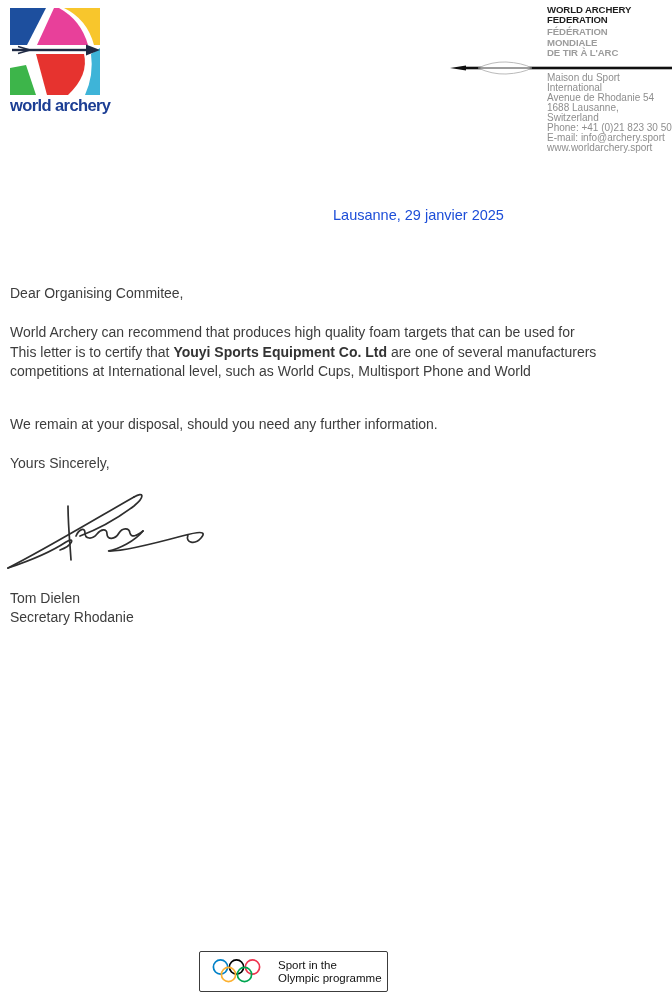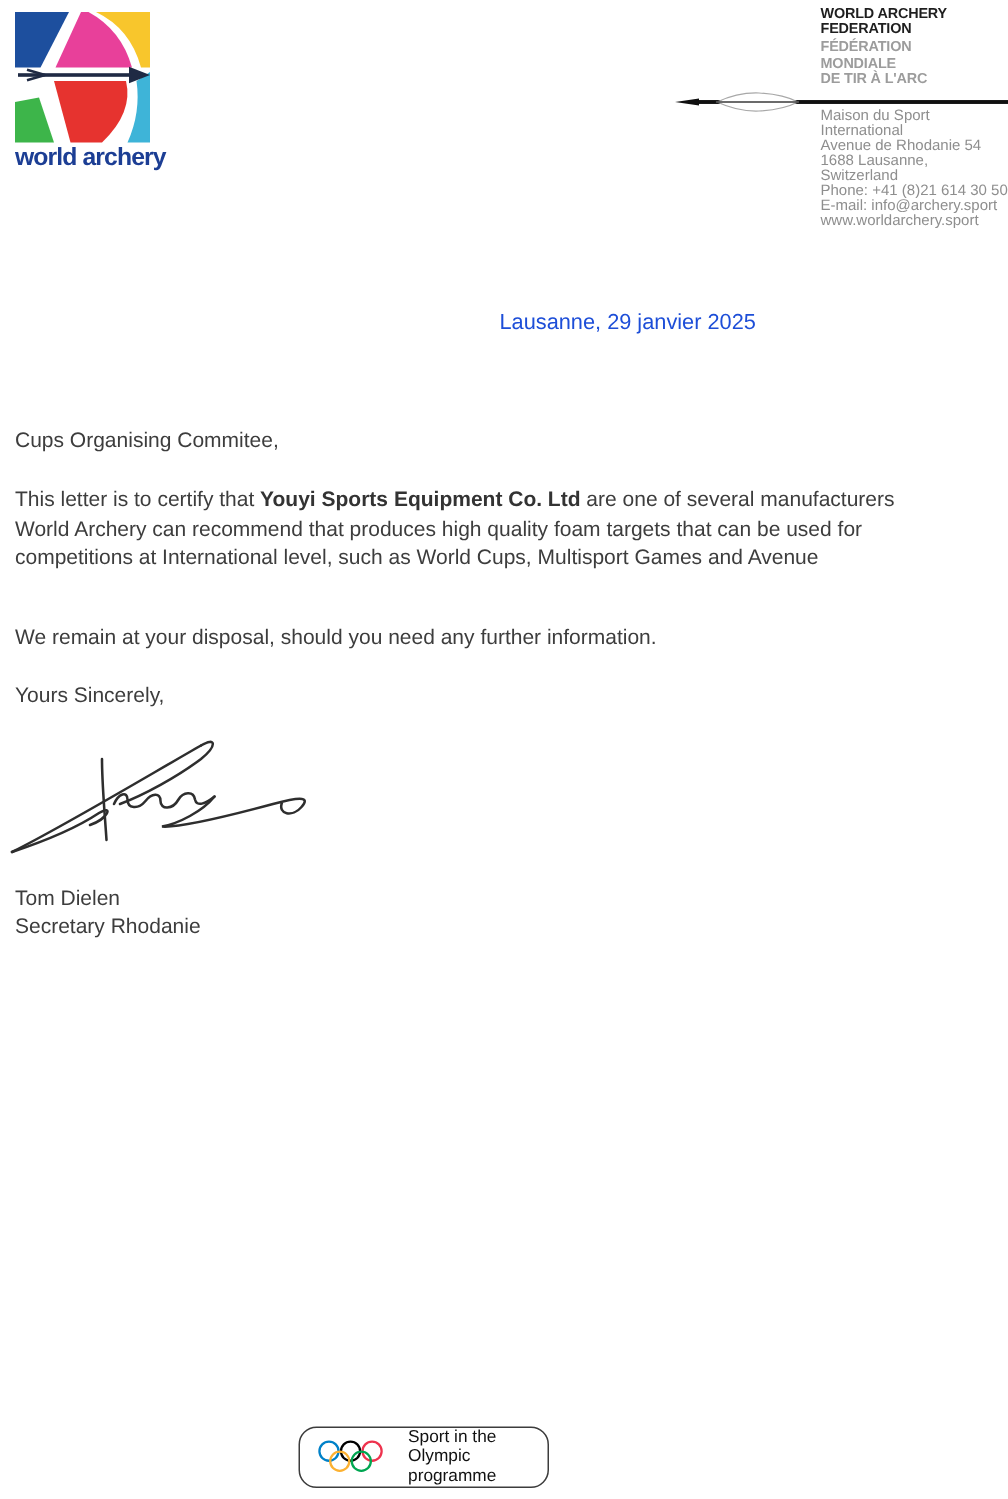--- a/index.html
+++ b/index.html
@@ -22,22 +22,22 @@
   .hdr-arrow{position:absolute;left:450px;top:61px;}
   
   .date-line{position:absolute;left:333px;top:207px;font-size:14.5px;color:#1d4ed8;}
   .bline{position:absolute;left:10px;font-size:14px;line-height:19.5px;white-space:nowrap;}
   .para{position:absolute;left:10px;width:592px;font-size:14px;line-height:19.5px;}
   .jline{display:block;white-space:nowrap;transform-origin:left center;}
   .para b{font-weight:700;color:#333333;}
   .sig-svg{position:absolute;left:4px;top:486px;}
   
   .badge{
-    position:absolute;left:199px;top:951px;width:167px;height:41px;
-    border:1.3px solid #3c3c3c;border-radius:12px;box-sizing:border-box;
+    position:absolute;left:199px;top:951px;width:189px;height:41px;
+    border:1.3px solid #3c3c3c;border-radius:2px;box-sizing:border-box;
     display:flex;align-items:center;gap:11px;padding-left:9px;
   }
   .badge-text{font-size:11.5px;line-height:13px;color:#111111;}
 </style>
 </head>
 <body>
 
 <div class="page">
 
   <div class="logo-box">
@@ -73,33 +73,33 @@
     <polygon points="0,7 16,4.6 16,9.4" fill="#101010"></polygon>
     <rect x="14" y="5.7" width="208" height="2.6" fill="#101010"></rect>
     <path d="M28,7 Q42,0.5 56,1 Q72,1.8 82,7 Q72,12.2 56,13 Q42,13.5 28,7 Z" fill="#ffffff" stroke="#a8a8a8" stroke-width="0.8"></path>
     <path d="M28,7 H82" stroke="#3a3a3a" stroke-width="1"></path>
   </svg>
 
   <div class="addr-block">
     <div>Maison du Sport International</div>
     <div>Avenue de Rhodanie 54</div>
     <div>1688 Lausanne, Switzerland</div>
-    <div>Phone: +41 (8)21 614 30 50</div>
+    <div>Phone: +41 (0)21 823 30 50</div>
     <div>E-mail: info@archery.sport</div>
     <div>www.worldarchery.sport</div>
   </div>
 
   <div class="date-line">Lausanne, 29 janvier 2025</div>
 
-  <div class="bline" style="top:284px">Cups Organising Commitee,</div>
+  <div class="bline" style="top:284px">Dear Organising Commitee,</div>
 
   <div class="para" style="top:323px">
+    <div class="jline">World Archery can recommend that produces high quality foam targets that can be used for</div>
     <div class="jline"><span>This letter is to certify that </span><b>Youyi Sports Equipment Co. Ltd</b><span>  are one of several manufacturers</span></div>
-    <div class="jline">World Archery can recommend that produces high quality foam targets that can be used for</div>
-    <div class="jline">competitions at International level, such as World Cups, Multisport Games and Avenue</div>
+    <div class="jline">competitions at International level, such as World Cups, Multisport Phone and World</div>
   </div>
 
   <div class="bline" style="top:415px">We remain at your disposal, should you need any further information.</div>
 
   <div class="bline" style="top:454px">Yours Sincerely,</div>
 
   <svg class="sig-svg" width="212" height="88" viewBox="0 0 212 88">
     <g fill="none" stroke="#2e2e2e" stroke-width="1.7" stroke-linecap="round">
       <path d="M4,82 C40,64 100,28 130,11"></path>
       <path d="M130,11 C140,5 141,11 130,20 C114,32 92,44 76,50"></path>

